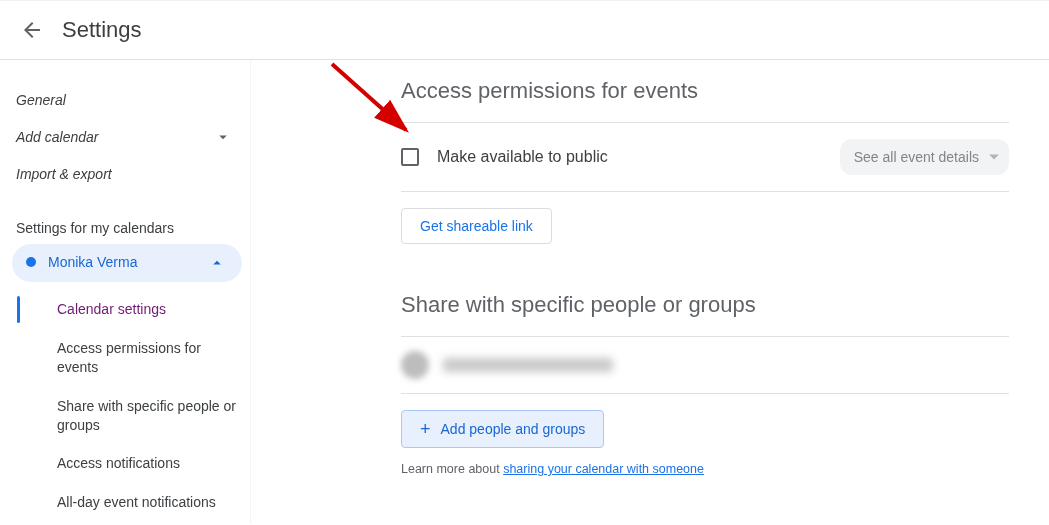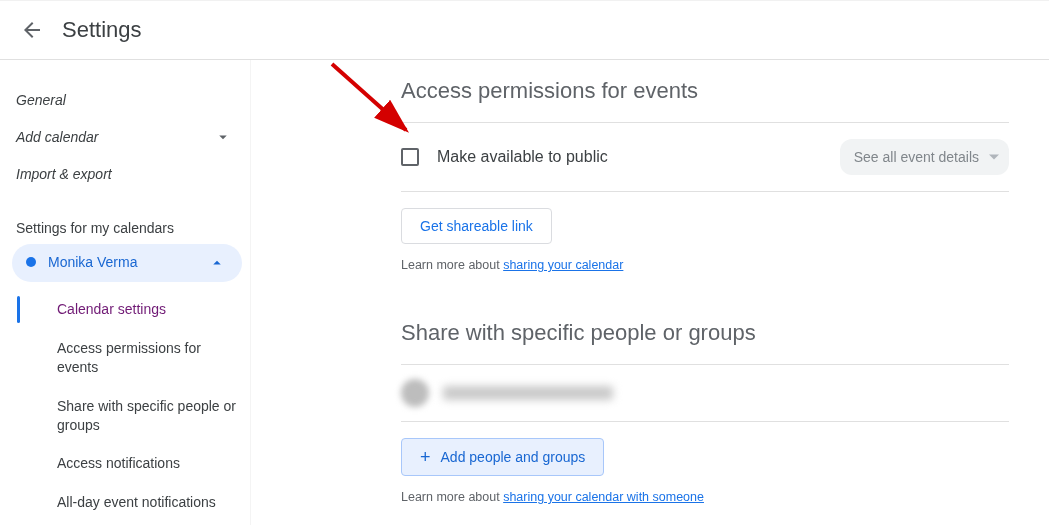--- a/index.html
+++ b/index.html
@@ -105,23 +105,20 @@
         </div>
         <div class="select-disabled">
           <span>See all event details</span>
           <span class="tri"></span>
         </div>
       </div>
       <div class="divider"></div>
 
       <div style="padding-top:16px;">
         <div class="btn-outline">Get shareable link</div>
-        <div class="helper">
-          <span>Learn more about </span><a>sharing your calendar</a>
-        </div>
       </div>
     </div>
 
     <div class="block">
       <div class="section-title">Share with specific people or groups</div>
       <div class="divider"></div>
       <div class="shared-row">
         <div class="avatar-blur"></div>
         <div class="blur-text"></div>
       </div>

